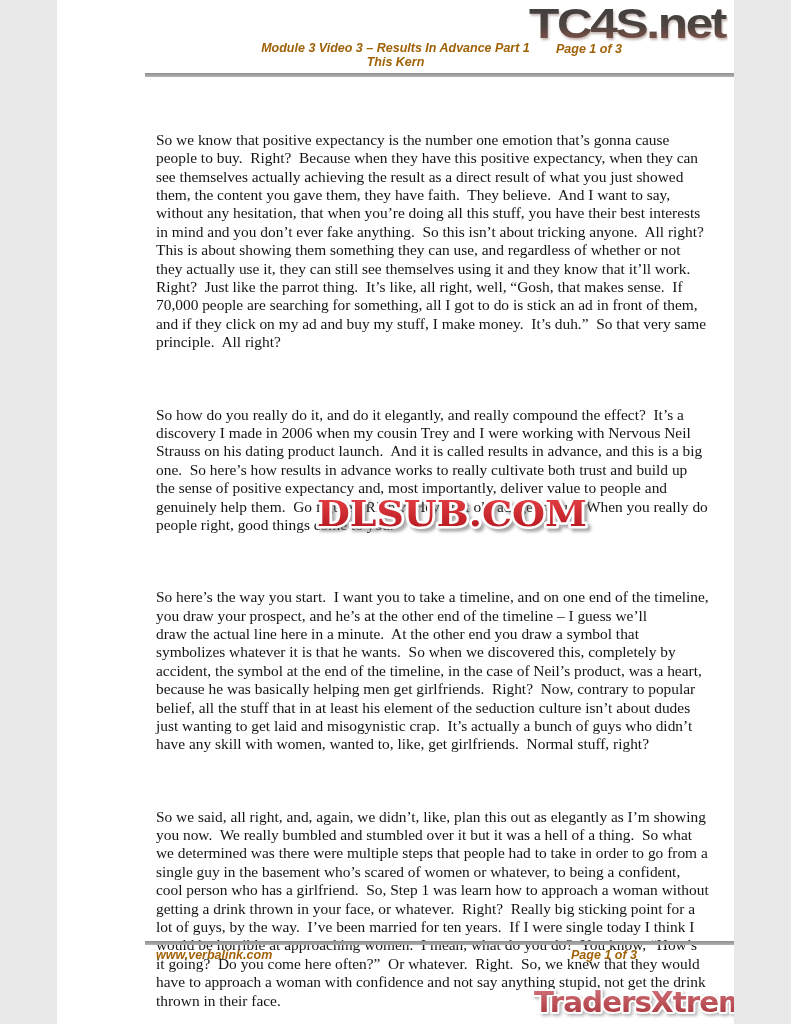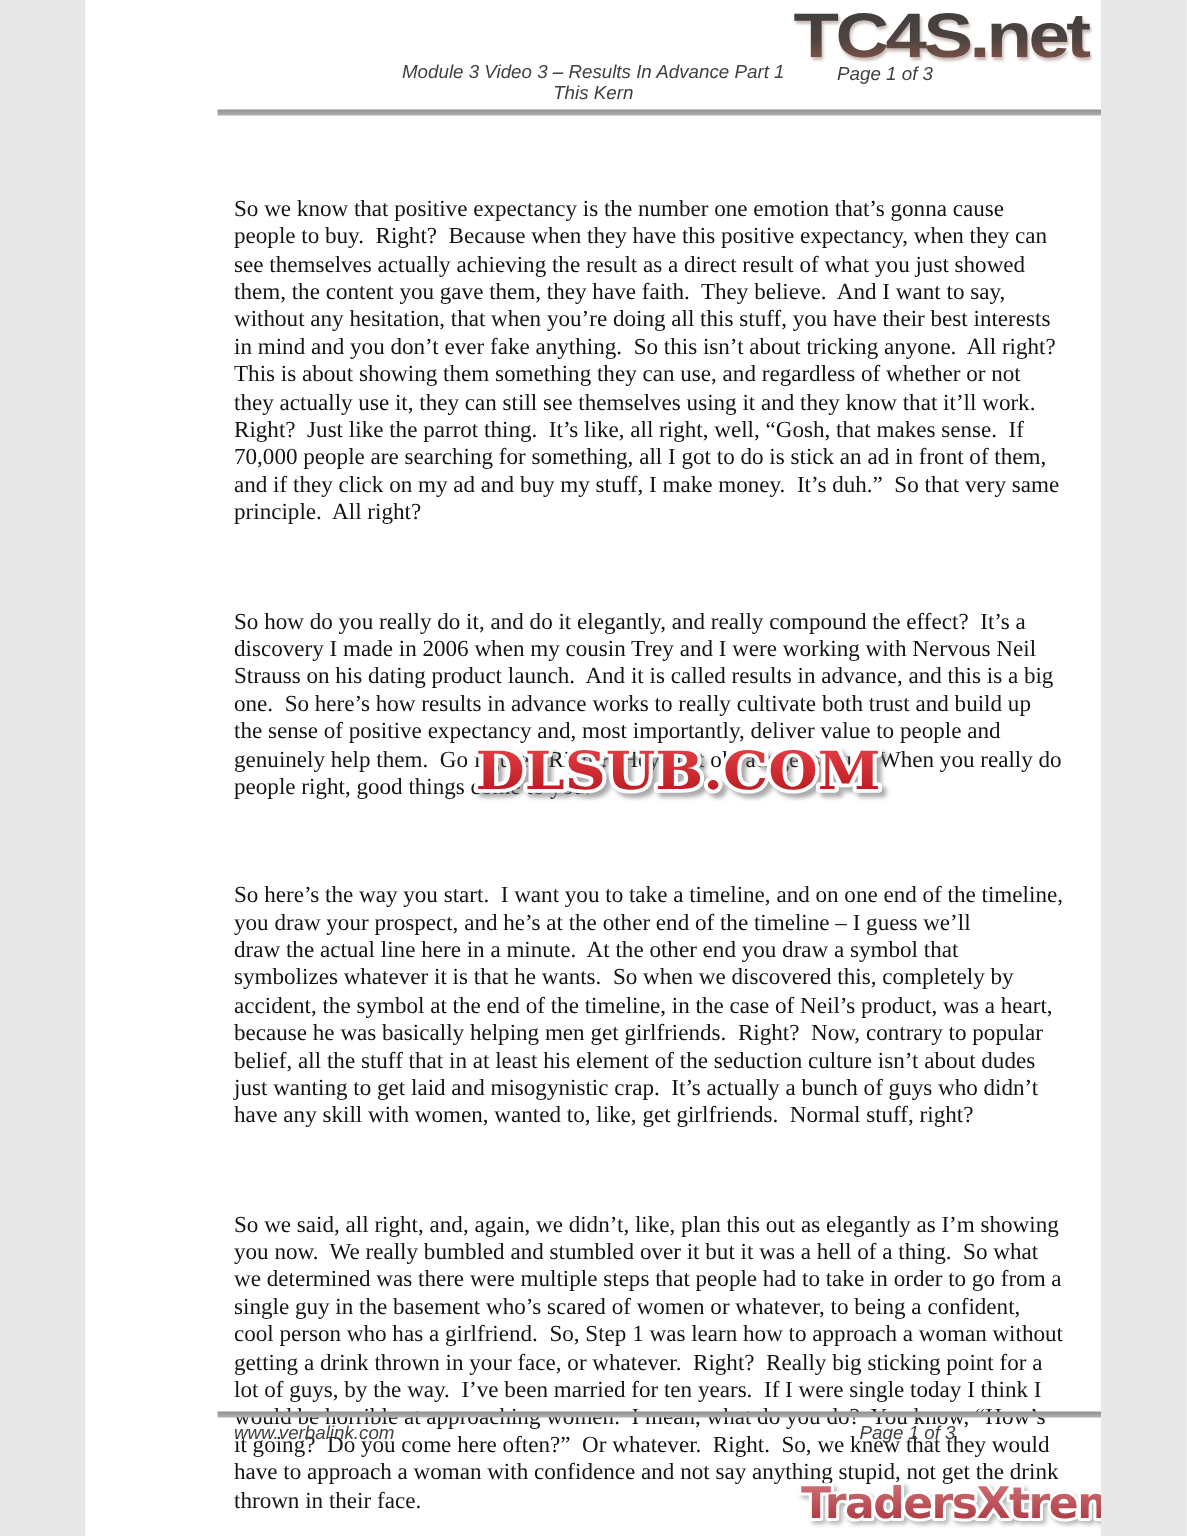--- a/index.html
+++ b/index.html
@@ -9,22 +9,22 @@
     margin:0 auto;
     background:#ffffff;
     font-family:"Liberation Serif",serif;
     color:#141414;
     overflow:hidden;
   }
   
   .top-logo{position:absolute;top:2px;right:6px;}
   .hdr-text{
     font-family:"Liberation Sans",sans-serif;
-    font-weight:normal;font-style:italic;
-    font-size:12.5px;line-height:14px;color:#404040;
+    font-weight:bold;font-style:italic;
+    font-size:12.5px;line-height:14px;color:#a16207;
   }
   .header-center{position:absolute;top:41px;left:0;right:0;text-align:center;}
   .header-page{position:absolute;top:42px;right:112px;}
   .rule{position:absolute;left:88px;width:616px;height:4px;
         background:linear-gradient(#8f8f8f,#b2b2b2);}
   .header-rule{top:73px;}
   
   .body-text{
     position:absolute;top:94px;left:99px;width:648px;
     font-size:15.4px;line-height:18.4px;

